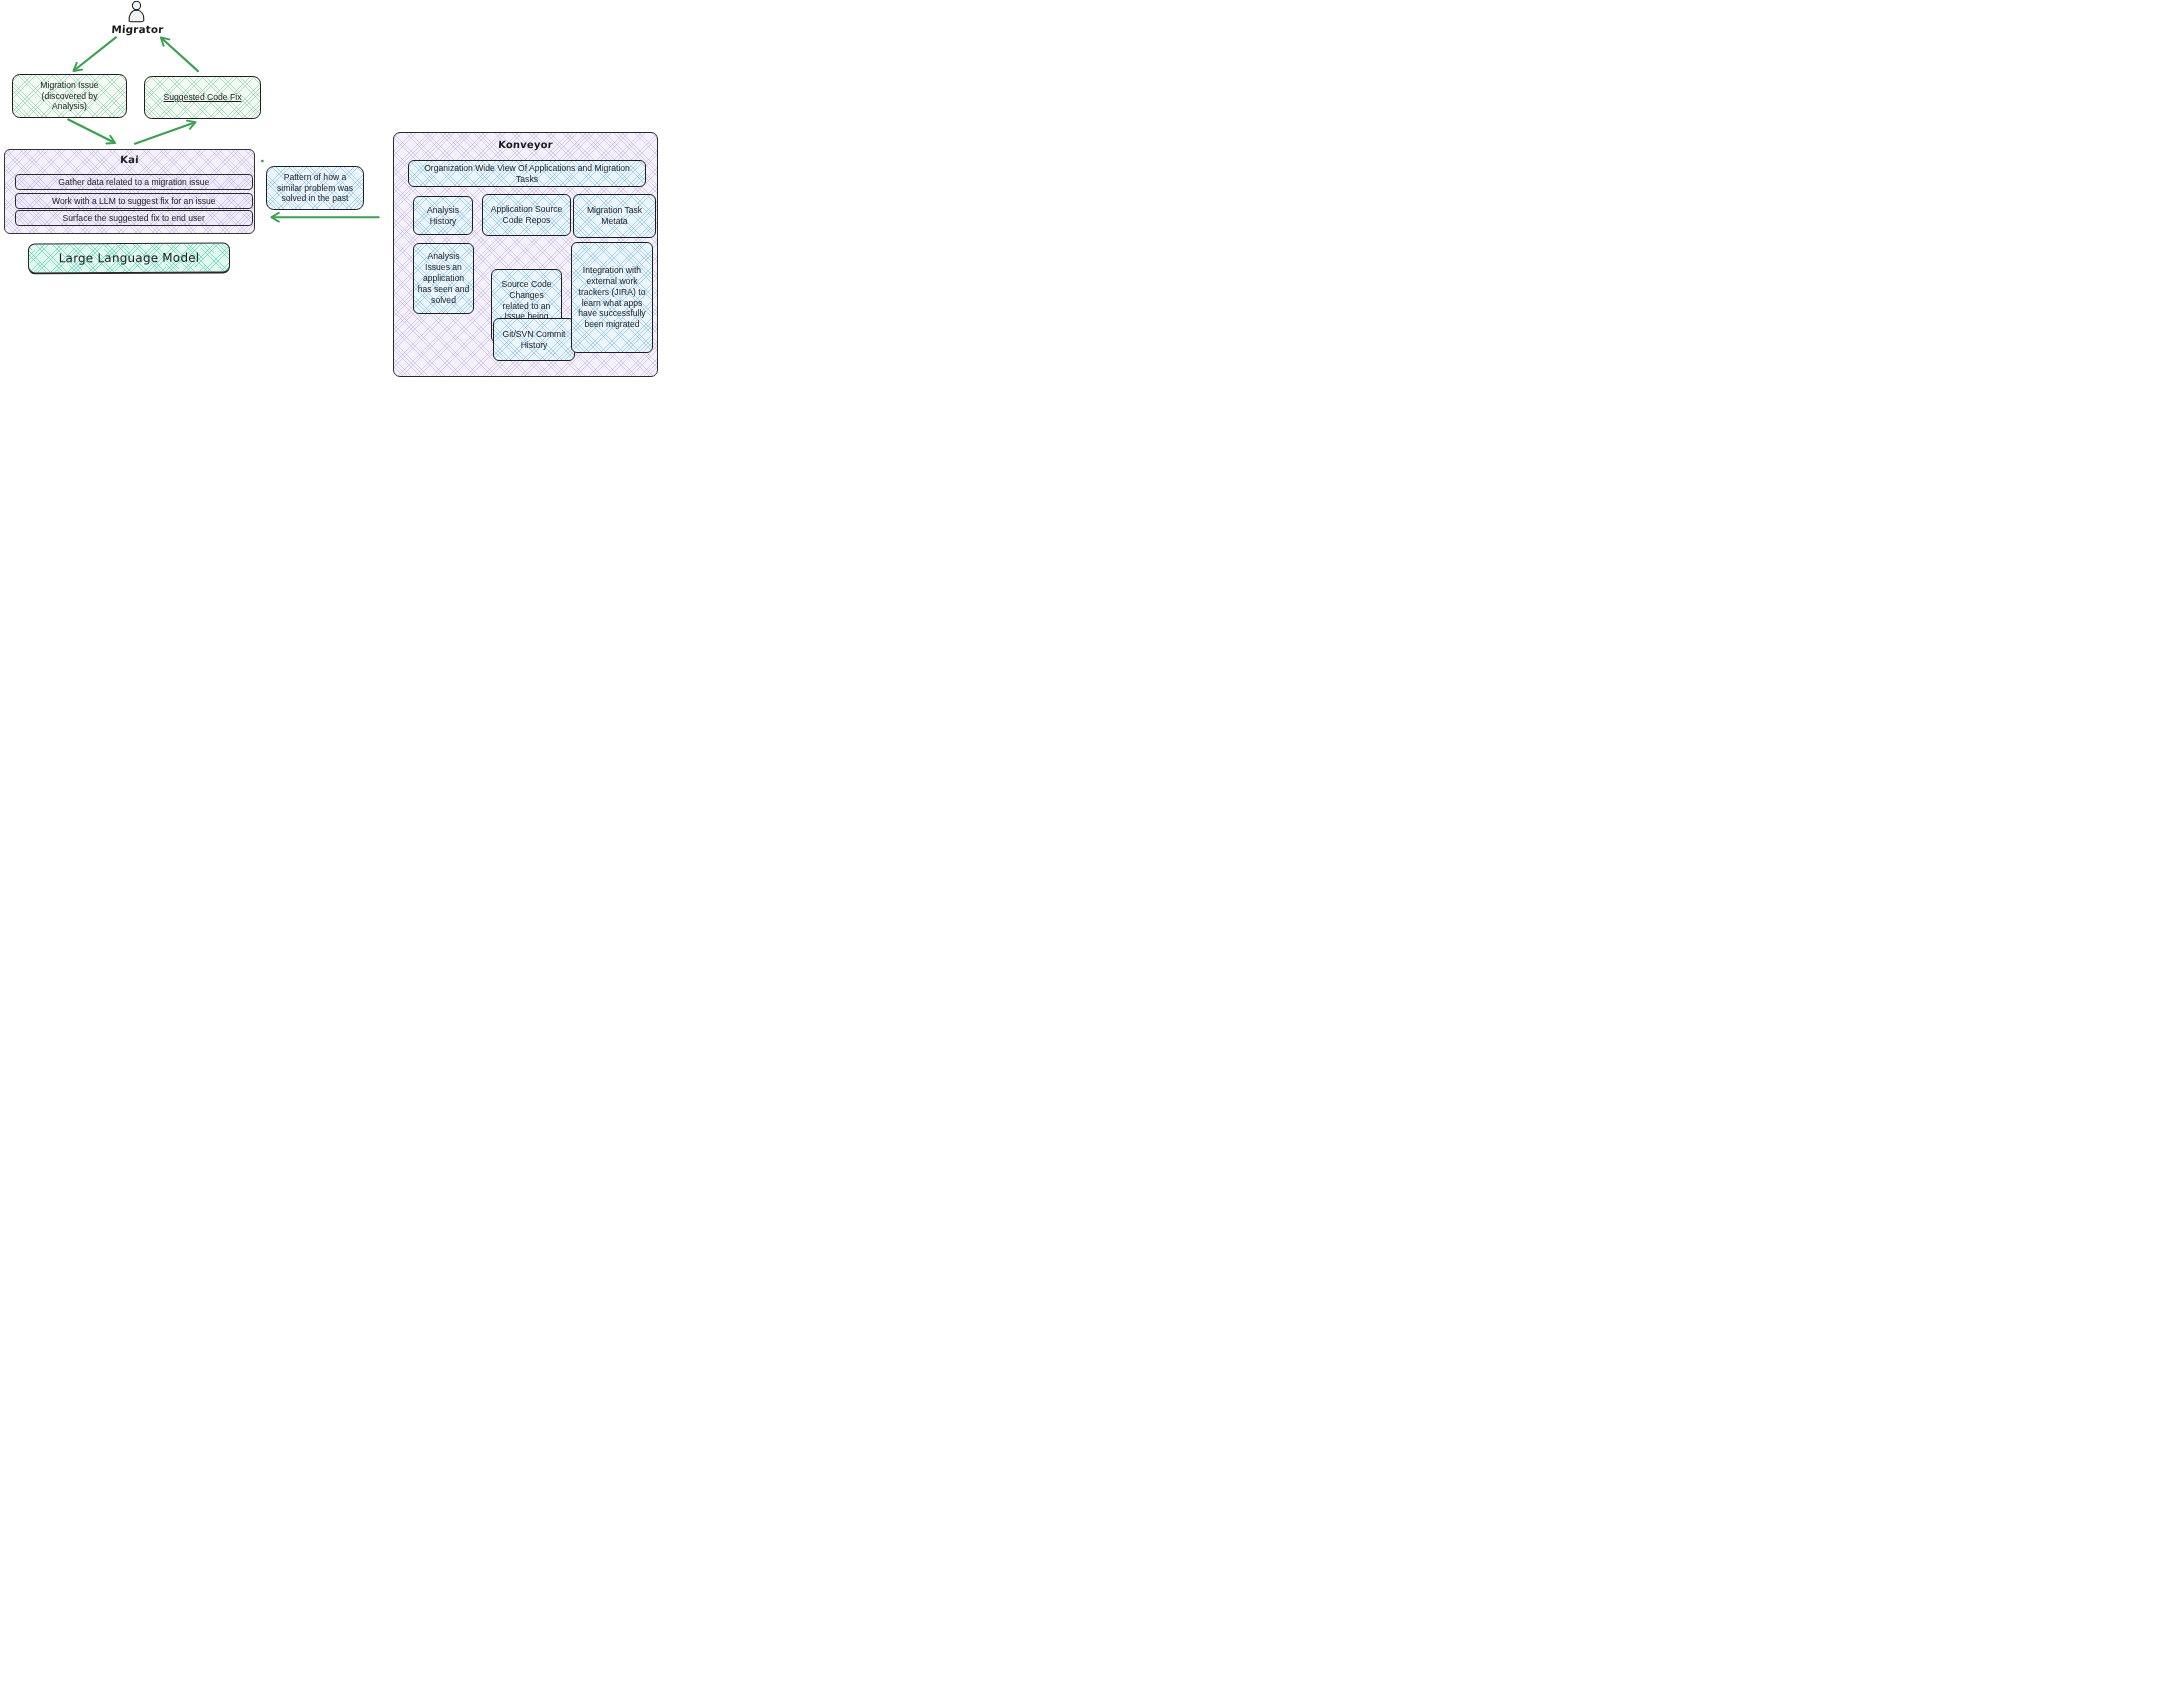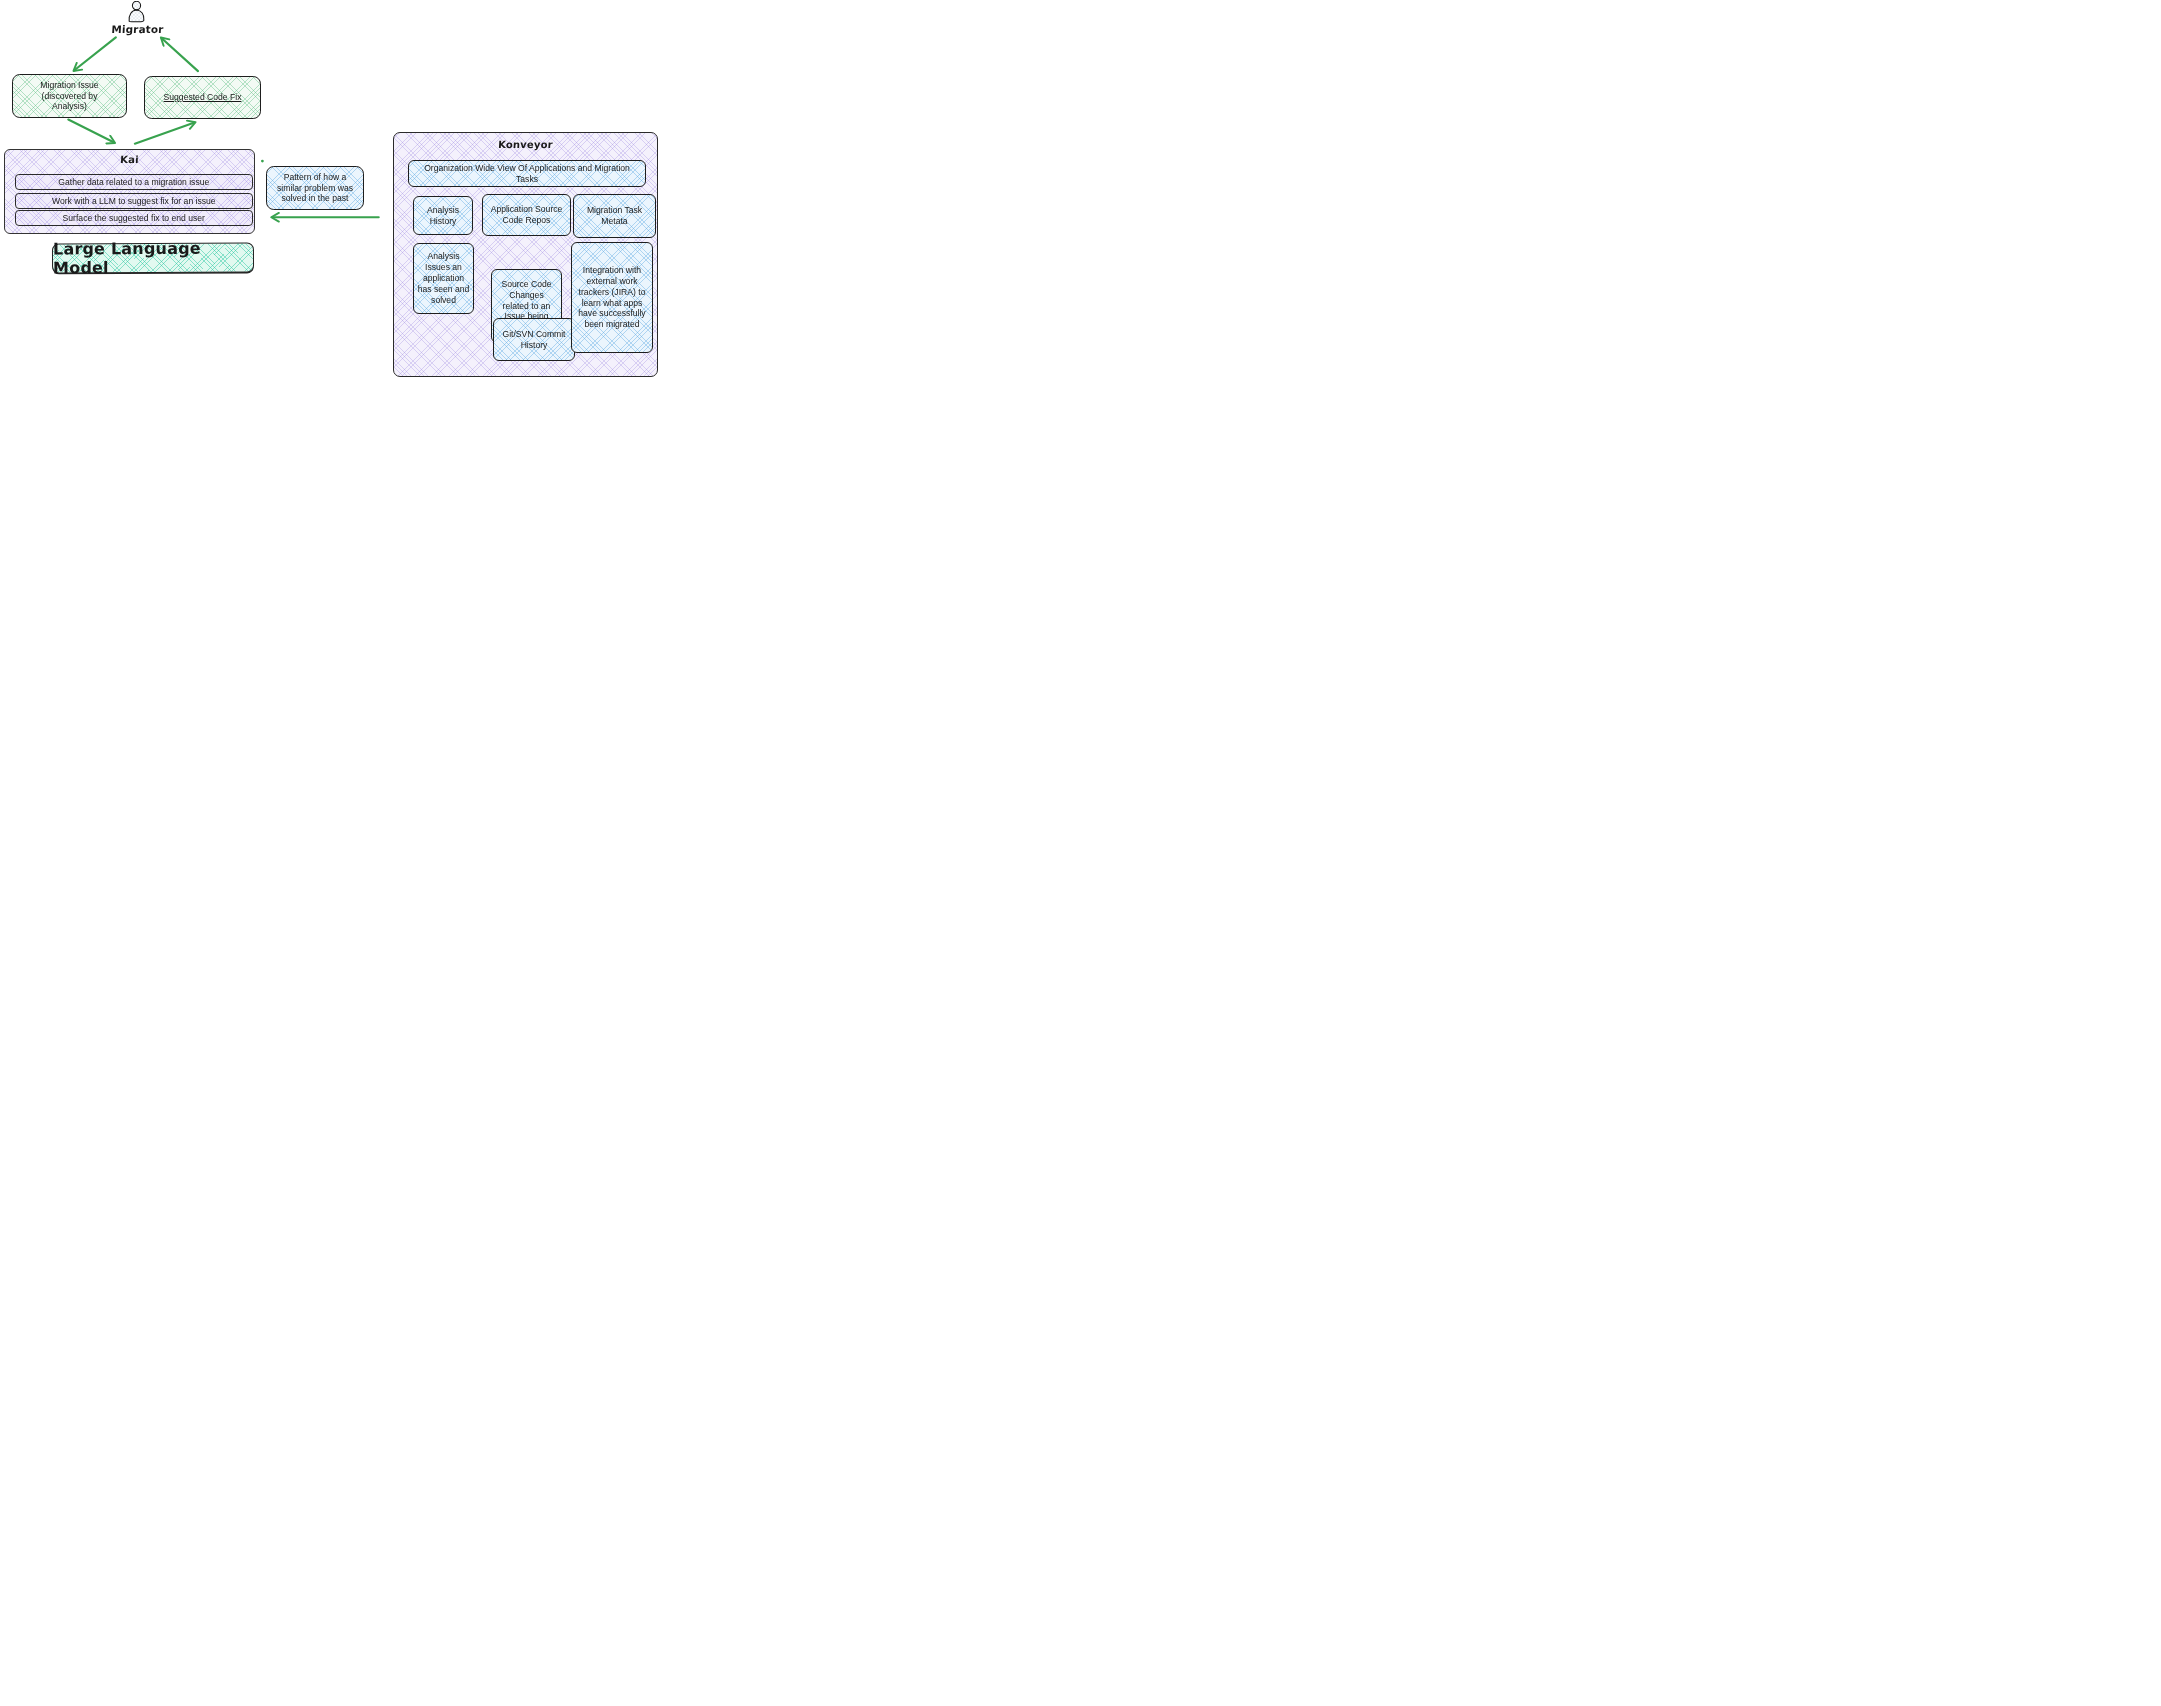--- a/index.html
+++ b/index.html
@@ -51,23 +51,22 @@
   }
   .kai-row.r1{top:24px;}
   .kai-row.r2{top:43px;}
   .kai-row.r3{top:60px;}
 
   
   .llm{
     position:absolute;left:28px;top:243px;width:202px;height:30px;box-sizing:border-box;
     border:1.3px solid #232323;border-radius:7px;
     display:flex;align-items:center;justify-content:center;
-    font-size:16px;font-weight:700;transform:rotate(-.25deg);
+    font-size:12px;font-weight:400;transform:rotate(-.25deg);
     box-shadow:0 1.3px 0 -0.4px #2a2a2a;
-    margin-left:24px;
   }
 
   
   .konveyor{
     position:absolute;left:393px;top:132px;width:265px;height:245px;box-sizing:border-box;
     border:1.1px solid #2a2a2a;border-radius:7px;
   }
   .konveyor-title{position:absolute;left:0;right:0;top:6px;text-align:center;font-size:10px;font-weight:600;}
   .kcard{
     position:absolute;box-sizing:border-box;border:0.9px solid #1e1e1e;border-radius:6px;

